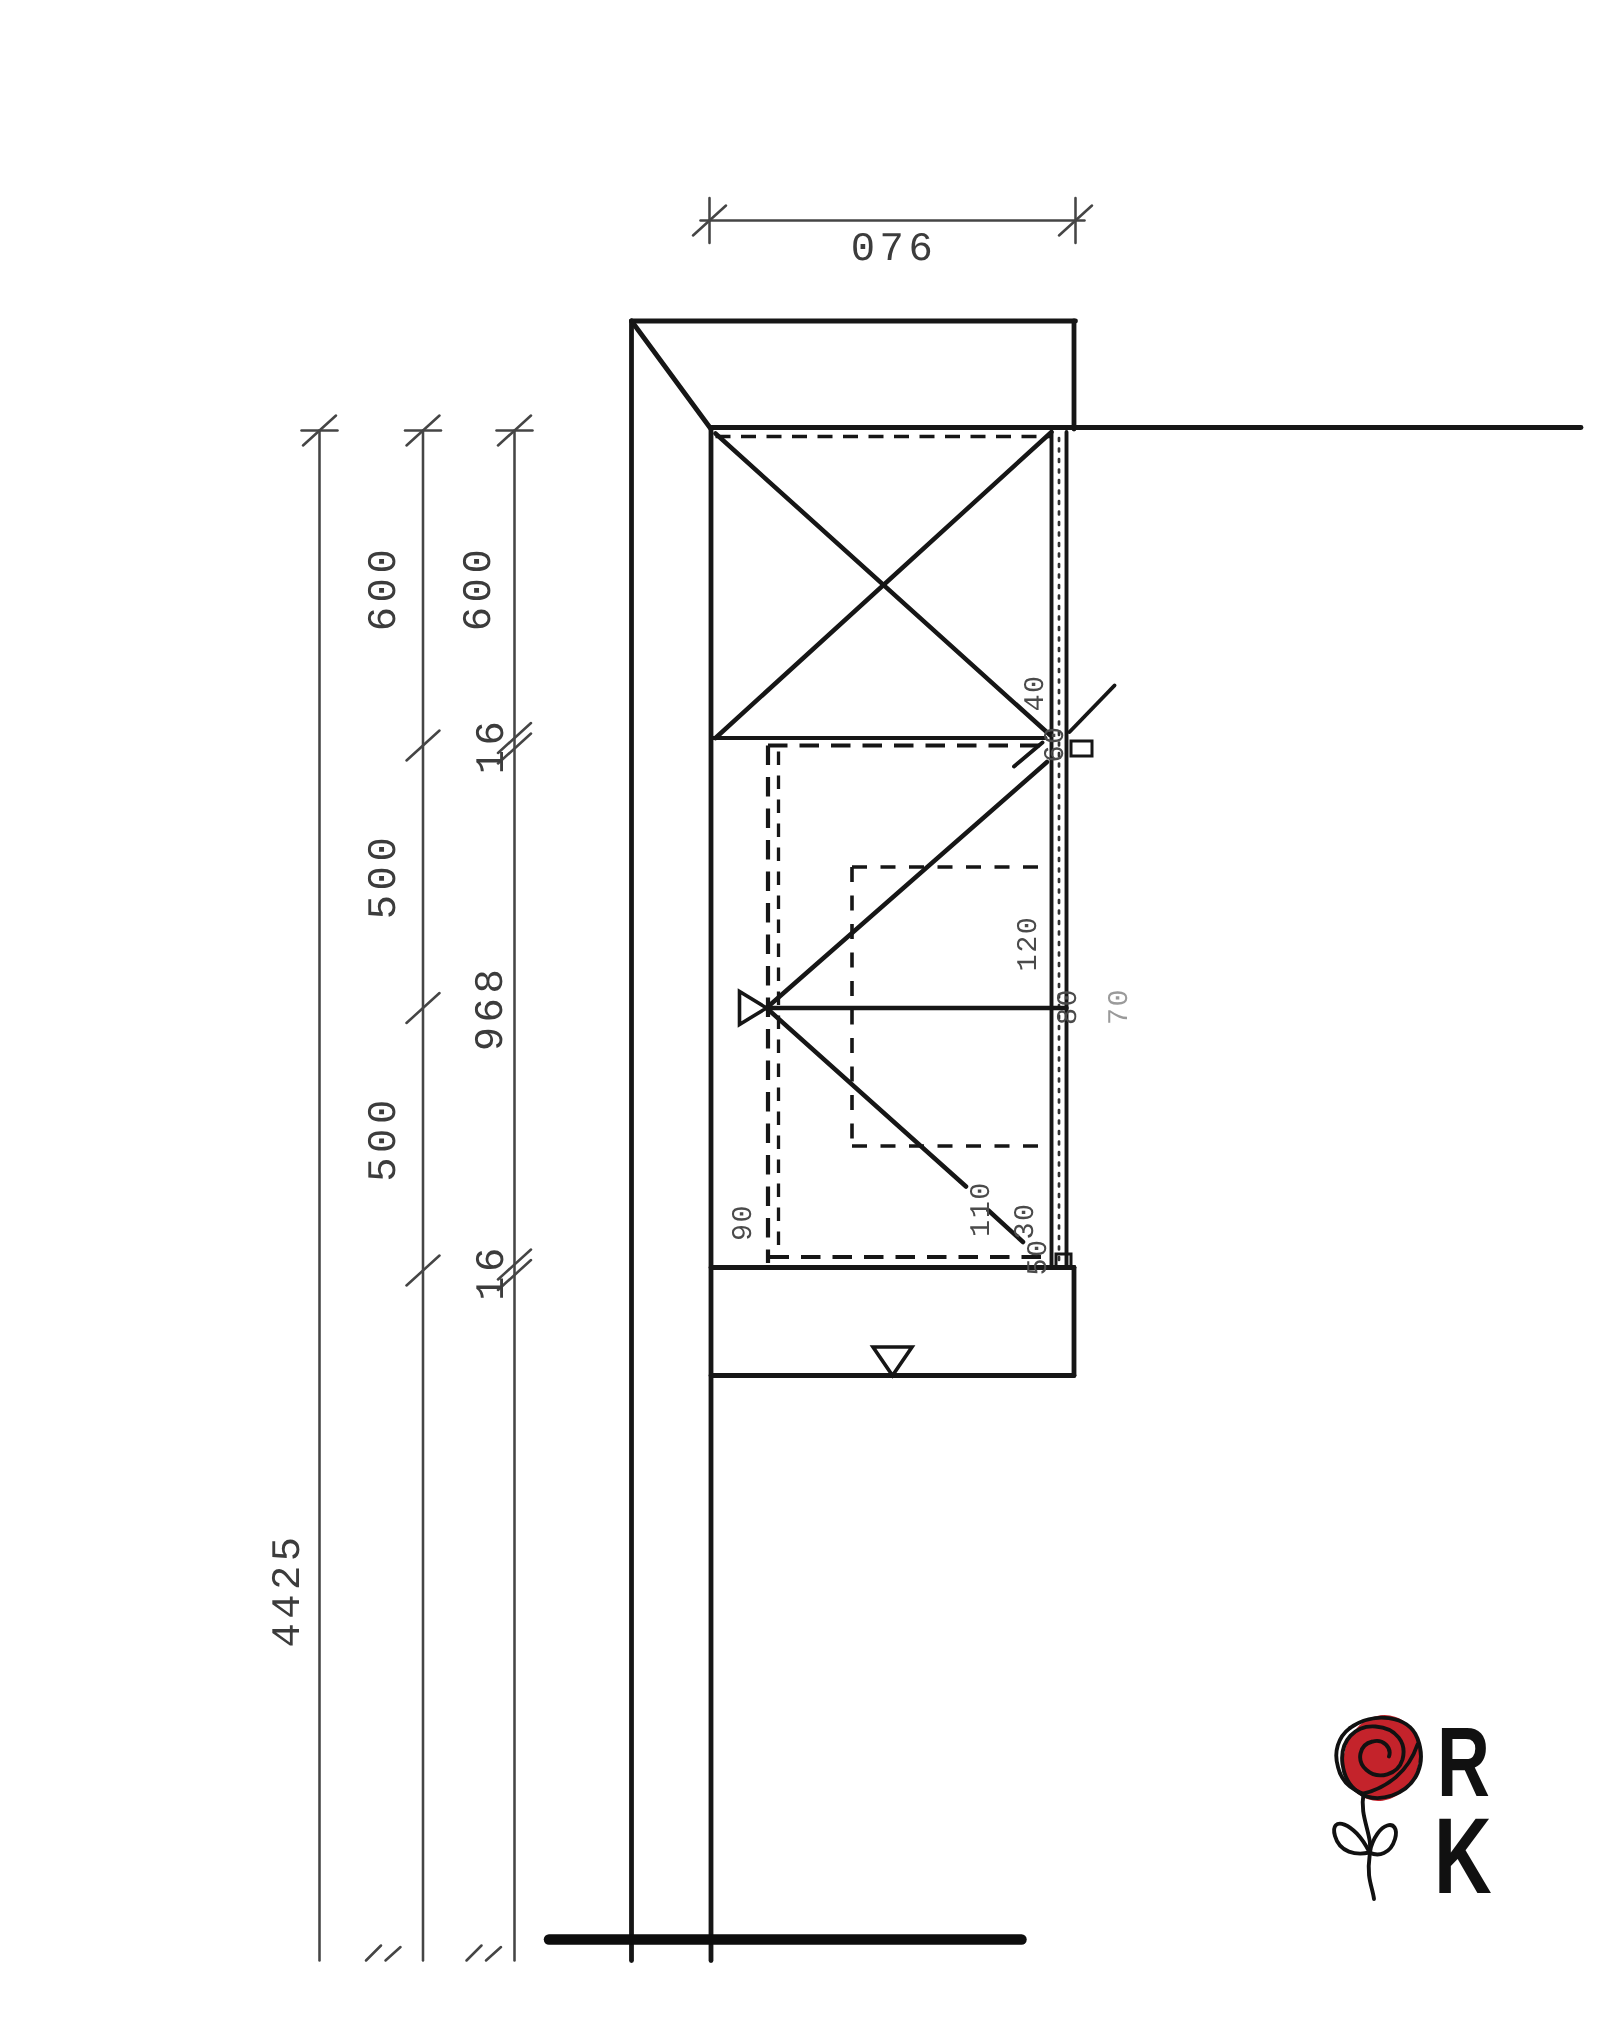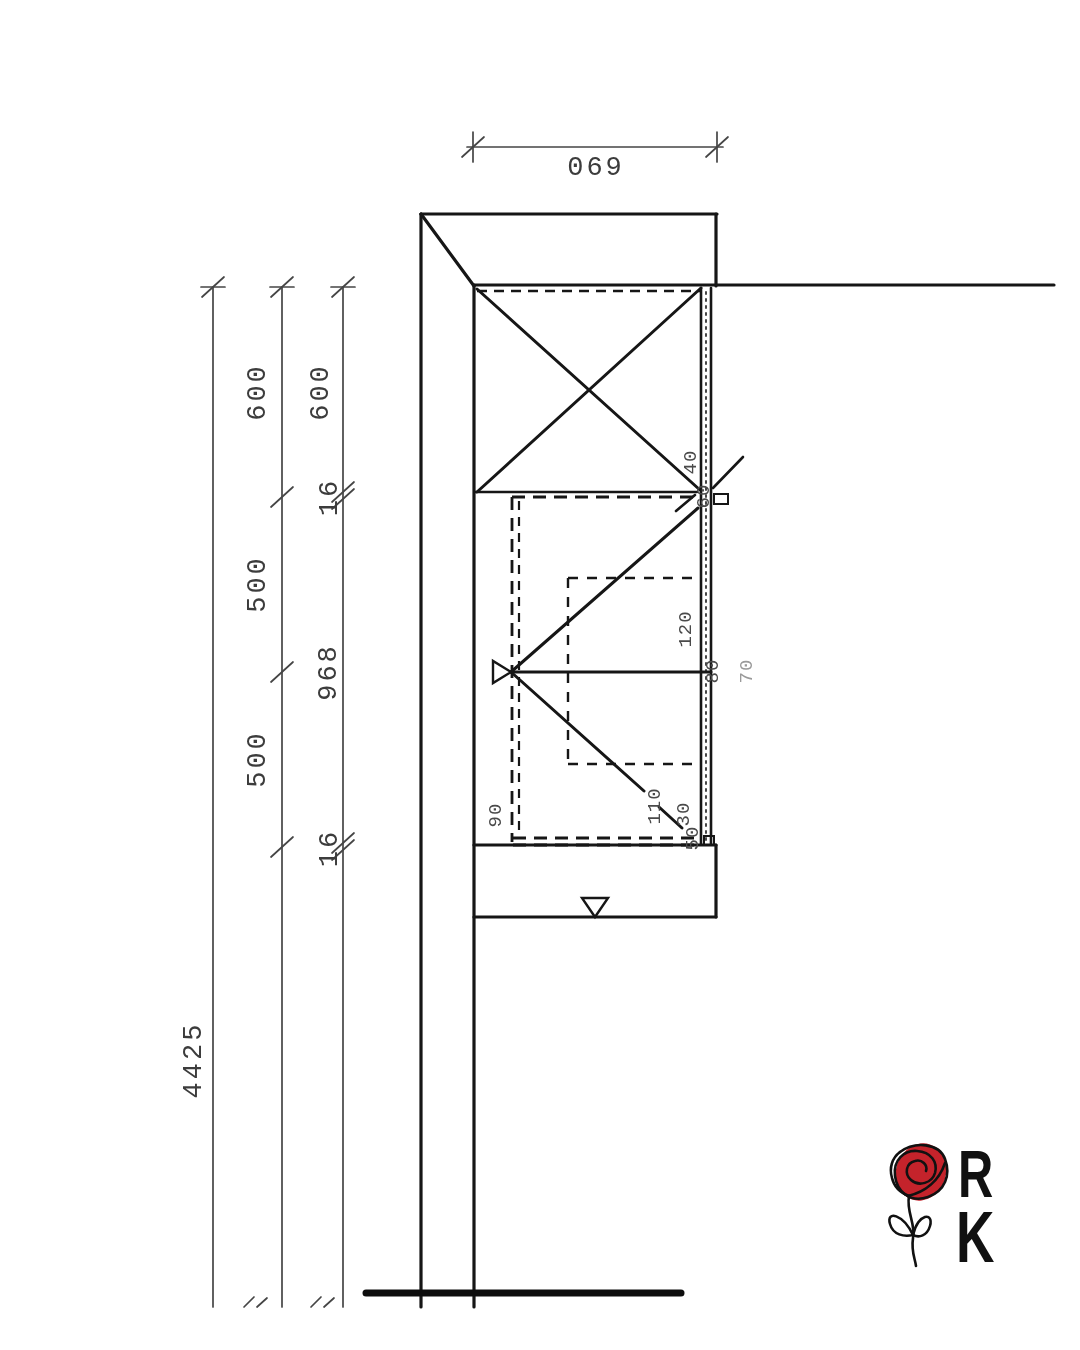--- a/index.html
+++ b/index.html
@@ -134,21 +134,21 @@
         <path d="M909,1196 C906,1212 916,1224 913,1238 C911,1252 915,1258 916,1266"></path>
         <path d="M913,1235 C903,1214 886,1210 890,1224 C893,1235 904,1237 913,1235
                  C918,1213 934,1212 930,1226 C927,1236 919,1238 913,1235"></path>
       </g>
       <text transform="translate(958,1197) scale(0.74,1)" font-family="Liberation Sans, sans-serif" font-weight="bold" font-size="66" fill="#111111">R</text>
       <text transform="translate(956,1262) scale(0.74,1)" font-family="Liberation Sans, sans-serif" font-weight="bold" font-size="72" fill="#111111">K</text>
     </g>
   </svg>
 
   <div id="labels-layer">
-      <div class="dim-label dim-big" style="left: 596px; top: 168px;">069</div>
+      <div class="dim-label dim-big" style="left: 596px; top: 168px;">076</div>
       <div class="dim-label rot dim-big" style="left: 258px; top: 392px;">600</div>
       <div class="dim-label rot dim-big" style="left: 321px; top: 392px;">600</div>
       <div class="dim-label rot dim-big" style="left: 330px; top: 497px;">16</div>
       <div class="dim-label rot dim-big" style="left: 258px; top: 584px;">500</div>
       <div class="dim-label rot dim-big" style="left: 329px; top: 672px;">968</div>
       <div class="dim-label rot dim-big" style="left: 258px; top: 759px;">500</div>
       <div class="dim-label rot dim-big" style="left: 330px; top: 848px;">16</div>
       <div class="dim-label rot dim-big" style="left: 194px; top: 1060px;">4425</div>
       <div class="dim-label rot dim-small" style="left: 691px; top: 462px;">40</div>
       <div class="dim-label rot dim-small" style="left: 704px; top: 496px;">60</div>

